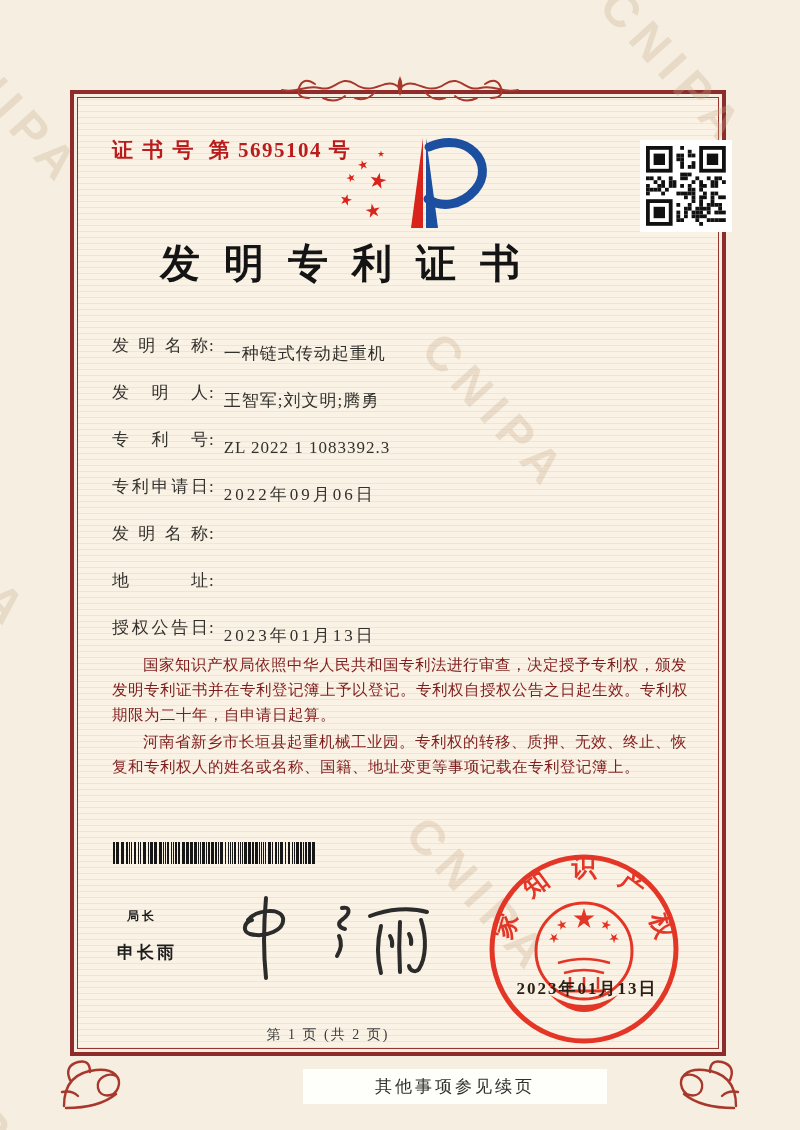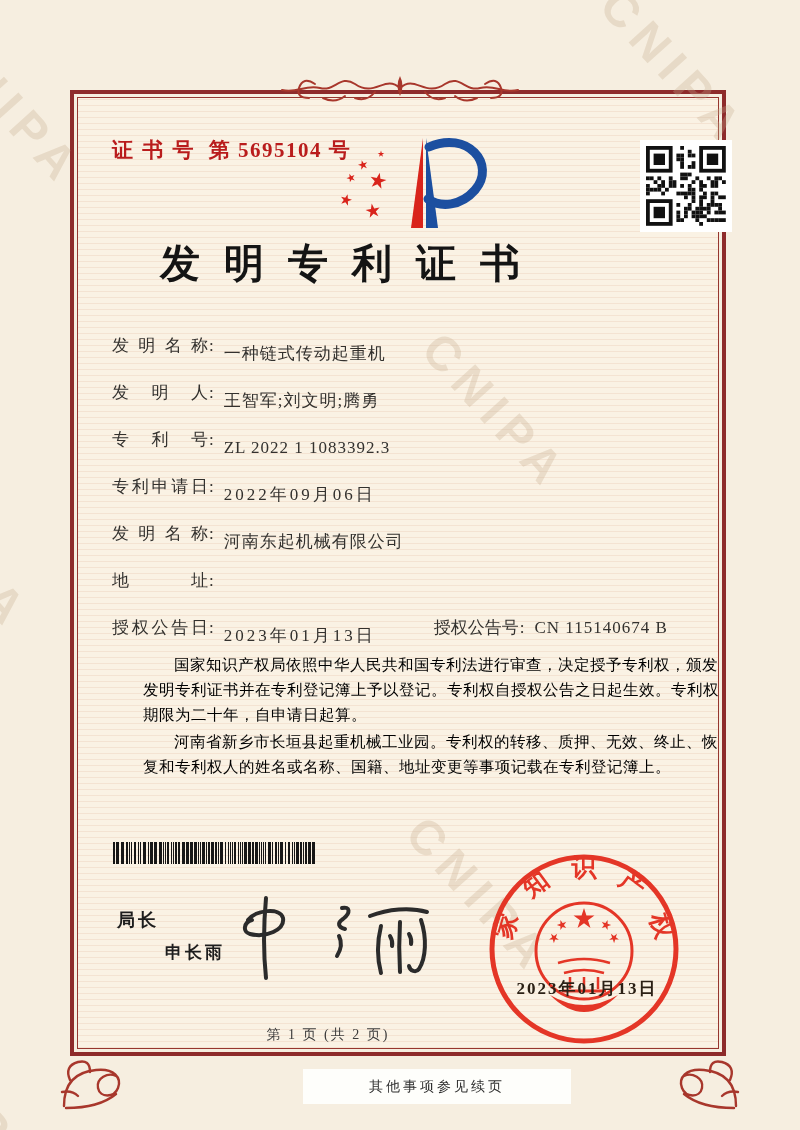--- a/index.html
+++ b/index.html
@@ -29,34 +29,34 @@
   .qr{left:640px;top:140px;width:92px;height:92px;background:#ffffff;z-index:11;}
   .title{left:0;width:680px;top:236px;text-align:center;font-size:40px;font-weight:700;
          letter-spacing:24px;text-indent:24px;color:#141414;}
   .fields{left:112px;top:322px;width:586px;font-size:17px;color:#33312e;}
   .frow{height:47px;display:flex;align-items:center;white-space:nowrap;}
   .lbl{display:inline-block;width:96px;text-align:justify;text-align-last:justify;text-justify:inter-character;}
   .colon{margin:0 10px 0 1px;}
   .val{letter-spacing:1px;margin-top:16px;}
   .val.date{letter-spacing:3px;text-align:right;}
   .grp2{margin-left:58px;}
-  .paras{left:112px;top:652px;width:580px;font-size:15.5px;line-height:25px;color:#000000;z-index:10;margin-left:31px;}
+  .paras{left:112px;top:652px;width:580px;font-size:15.5px;line-height:25px;color:#7f1d1d;z-index:10;}
   .paras p{margin:0 0 2px;text-indent:2em;letter-spacing:.5px;}
   .barcode{left:113px;top:842px;z-index:10;}
-  .officer-title{left:117px;top:908px;font-family:"Liberation Sans","DejaVu Sans",sans-serif;
-         font-size:18px;font-weight:600;letter-spacing:3px;color:#1d1d1d;}
+  .officer-title{left:127px;top:908px;font-family:"Liberation Sans","DejaVu Sans",sans-serif;
+         font-size:12px;font-weight:600;letter-spacing:3px;color:#1d1d1d;}
   .officer-name{left:117px;top:941px;font-family:"Liberation Sans","DejaVu Sans",sans-serif;
-         font-size:17px;font-weight:600;letter-spacing:3px;color:#1d1d1d;margin-left:48px;}
+         font-size:17px;font-weight:600;letter-spacing:3px;color:#1d1d1d;}
   .sig{left:230px;top:880px;z-index:12;}
   .seal{left:486px;top:851px;z-index:14;opacity:.93;}
   .seal-date{left:494px;top:977px;width:186px;text-align:center;font-size:17px;font-weight:700;
          letter-spacing:2px;color:#2b2015;z-index:15;}
   .page-num{left:0;width:656px;top:1026px;text-align:center;font-size:14px;letter-spacing:2px;color:#3c3c3c;}
-  .foot-note{left:303px;top:1069px;width:268px;height:35px;line-height:35px;background:#fefefb;
-         text-align:center;font-size:14px;letter-spacing:3px;color:#2f2f2f;z-index:10;}
+  .foot-note{left:303px;top:1069px;width:304px;height:35px;line-height:35px;background:#fefefb;
+         text-align:center;font-size:17px;letter-spacing:3px;color:#2f2f2f;z-index:10;}
 </style>
 </head>
 <body>
 
 <div class="page">
 
   <div class="wm wm1">CNIPA</div>
   <div class="wm wm2">CNIPA</div>
   <div class="wm wm3">CNIPA</div>
   <div class="wm wm4">CNIPA</div>
@@ -266,33 +266,29 @@
         <span class="val">ZL 2022 1 1083392.3</span>
     </div>
     <div class="frow">
       <span class="lbl">专利申请日</span>
         <span class="colon">:</span>
         <span class="val date">2022年09月06日</span>
     </div>
     <div class="frow">
       <span class="lbl">发明名称</span>
         <span class="colon">:</span>
-        <span class="val">河南东起机械有限公司</span>
     </div>
     <div class="frow">
       <span class="lbl">地址</span>
         <span class="colon">:</span>
     </div>
     <div class="frow">
       <span class="lbl">授权公告日</span>
         <span class="colon">:</span>
         <span class="val date">2023年01月13日</span>
-      <span class="grp2">
-        <span>授权公告号</span><span class="colon">:</span><span class="val">CN 115140674 B</span>
-      </span>
     </div>
   </div>
 
   <div class="abs paras">
     <p>国家知识产权局依照中华人民共和国专利法进行审查，决定授予专利权，颁发发明专利证书并在专利登记簿上予以登记。专利权自授权公告之日起生效。专利权期限为二十年，自申请日起算。</p>
     <p>河南省新乡市长垣县起重机械工业园。专利权的转移、质押、无效、终止、恢复和专利权人的姓名或名称、国籍、地址变更等事项记载在专利登记簿上。</p>
   </div>
 
   <svg class="abs barcode" width="208" height="22" viewBox="0 0 208 22">
     <g id="barcode-bars" fill="#161616">

